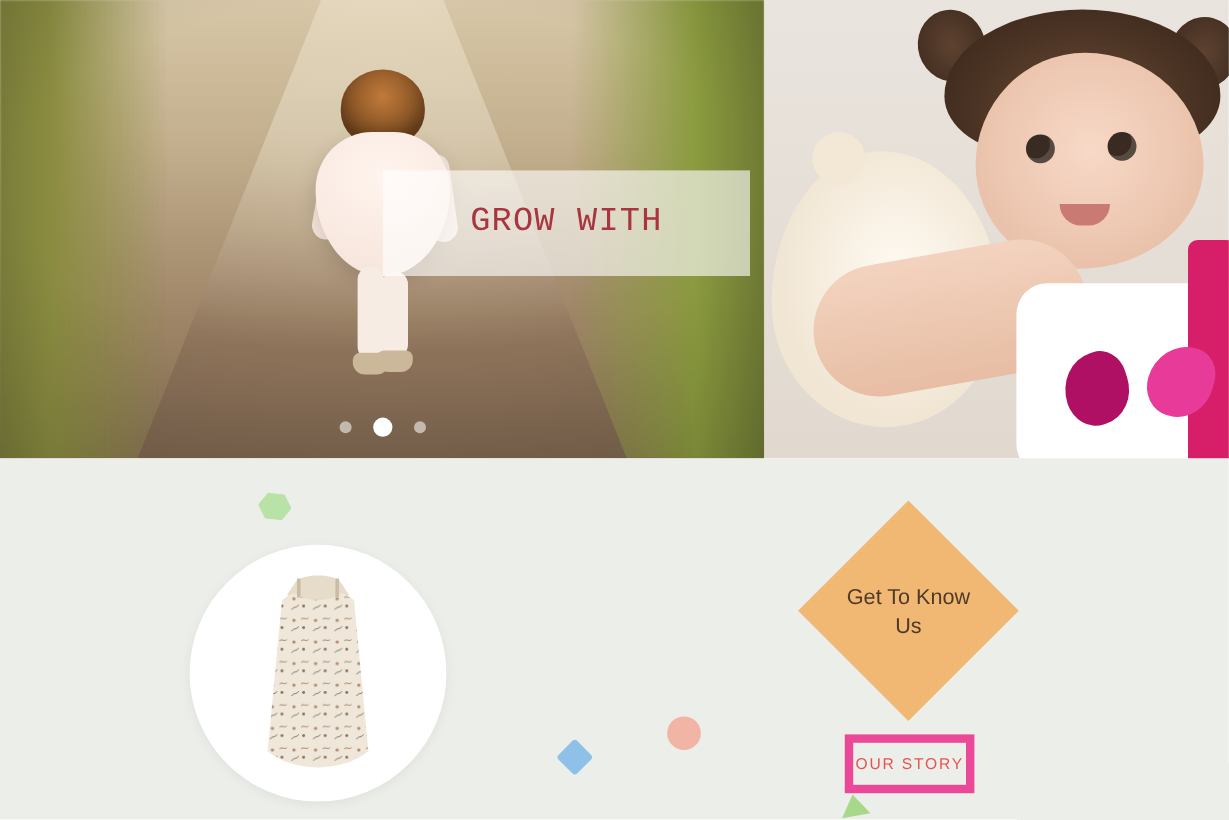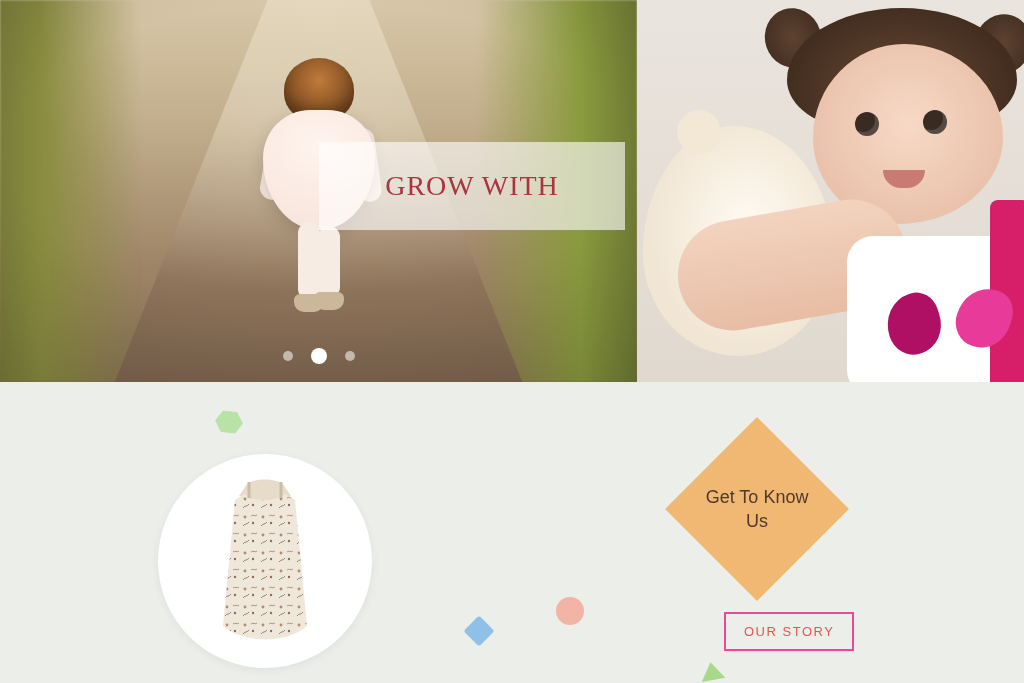--- a/index.html
+++ b/index.html
@@ -34,21 +34,21 @@
   .child-dress { position: absolute; left: 50%; top: 52px; transform: translateX(-50%); width: 112px; height: 120px; background: radial-gradient(120px 100px at 50% 30%, #fff4ee, #f5e2d8); border-radius: 42% 42% 50% 50% / 40% 40% 60% 60%; box-shadow: 0 6px 18px rgba(0,0,0,0.15); }
   .child-arm-l { position: absolute; left: 10px; top: 72px; width: 24px; height: 70px; background: #f5e6dc; border-radius: 14px; transform: rotate(10deg); }
   .child-arm-r { position: absolute; right: 6px; top: 70px; width: 24px; height: 74px; background: #f5e6dc; border-radius: 14px; transform: rotate(-8deg); }
   .child-leg-l { position: absolute; left: 44px; top: 164px; width: 22px; height: 78px; background: #f6ece4; border-radius: 12px; }
   .child-leg-r { position: absolute; right: 44px; top: 168px; width: 22px; height: 72px; background: #f6ece4; border-radius: 12px; }
   .child-shoe-l { position: absolute; left: 40px; top: 236px; width: 30px; height: 18px; background: #cbb79a; border-radius: 6px 6px 10px 10px; }
   .child-shoe-r { position: absolute; right: 40px; top: 234px; width: 30px; height: 18px; background: #cbb79a; border-radius: 6px 6px 10px 10px; }
 
   .overlay-box { position: absolute; right: 12px; top: 142px; width: 306px; height: 88px;
     background: rgba(255,255,255,0.62); display: flex; align-items: center; justify-content: center; }
-  .overlay-text { color: #a8353f; font-family: Liberation Serif, serif; font-weight: 400; font-size: 28px; letter-spacing: 1px; text-align: center; line-height: 1.35; }
+  .overlay-text { color: #a8353f; font-family: Liberation Mono, monospace; font-weight: 400; font-size: 28px; letter-spacing: 1px; text-align: center; line-height: 1.35; }
 
   .dots { position: absolute; left: 50%; bottom: 18px; transform: translateX(-50%); display: flex; gap: 18px; align-items: center; }
   .dot { width: 10px; height: 10px; border-radius: 50%; background: rgba(255,255,255,0.55); cursor: pointer; }
   .dot.active { width: 16px; height: 16px; background: #ffffff; }
 
   
   .toddler-scene { position: absolute; inset: 0; background: linear-gradient(180deg, #e9e4de 0%, #e1d9cf 100%); }
   .plush { position: absolute; left: 6px; bottom: 26px; width: 190px; height: 230px; background: radial-gradient(140px 170px at 55% 45%, #fffaf2, #f1e6d4 70%); border-radius: 48% 52% 50% 50% / 55% 55% 45% 45%; filter: blur(0.3px); }
   .plush-ear { position: absolute; left: 34px; top: -16px; width: 44px; height: 44px; background: #f3e8d6; border-radius: 50%; }
   .toddler-face { position: absolute; left: 176px; top: 44px; width: 190px; height: 180px; background: radial-gradient(120px 120px at 50% 45%, #f7d9c7, #eac2ab 80%); border-radius: 48% 52% 55% 45% / 52% 52% 48% 48%; }
@@ -74,21 +74,21 @@
   .pink-dot { position: absolute; left: 556px; top: 215px; width: 28px; height: 28px; background: #f2b4a5; border-radius: 50%; }
   .blue-diamond { position: absolute; left: 468px; top: 238px; width: 22px; height: 22px; background: #8fc1e8; transform: rotate(45deg); border-radius: 3px; }
   .green-tri { position: absolute; left: 700px; top: 280px; width: 0; height: 0; border-left: 12px solid transparent; border-right: 12px solid transparent; border-bottom: 18px solid #a8d98a; transform: rotate(-10deg); }
 
   .product-circle { position: absolute; left: 158px; top: 72px; width: 214px; height: 214px; background: #fff; border-radius: 50%; box-shadow: 0 2px 10px rgba(0,0,0,0.06); display: flex; align-items: center; justify-content: center; }
   .dress-svg { width: 120px; height: 170px; }
 
   .diamond { position: absolute; left: 692px; top: 62px; width: 130px; height: 130px; background: #f0b873; transform: rotate(45deg); display: flex; align-items: center; justify-content: center; }
   .diamond-inner { transform: rotate(-45deg); text-align: center; color: #4f3a2a; font-family: Arial, Helvetica, sans-serif; font-size: 18px; line-height: 1.35; font-weight: 500; }
 
-  .cta-btn { position: absolute; left: 704px; top: 230px; padding: 10px 18px; border: 2px solid #ec4899; color: #e4554f; background: transparent; font-family: Arial, Helvetica, sans-serif; font-size: 13px; letter-spacing: 1.5px; cursor: pointer; margin-left: 20px; }
+  .cta-btn { position: absolute; left: 704px; top: 230px; padding: 10px 2px; border: 7px solid #ec4899; color: #e4554f; background: transparent; font-family: Arial, Helvetica, sans-serif; font-size: 13px; letter-spacing: 1.5px; cursor: pointer; }
 </style>
 </head>
 <body>
 
 <div class="hero-row">
 
   <div class="hero-left">
     <div class="road-ground"></div>
     <div class="road-scene">
       <div class="road-grass-l"></div>

